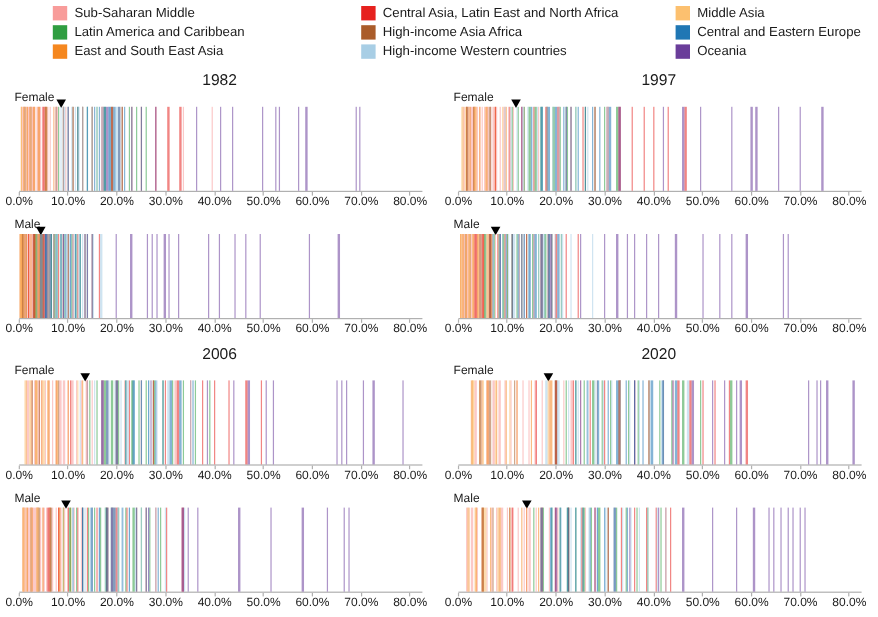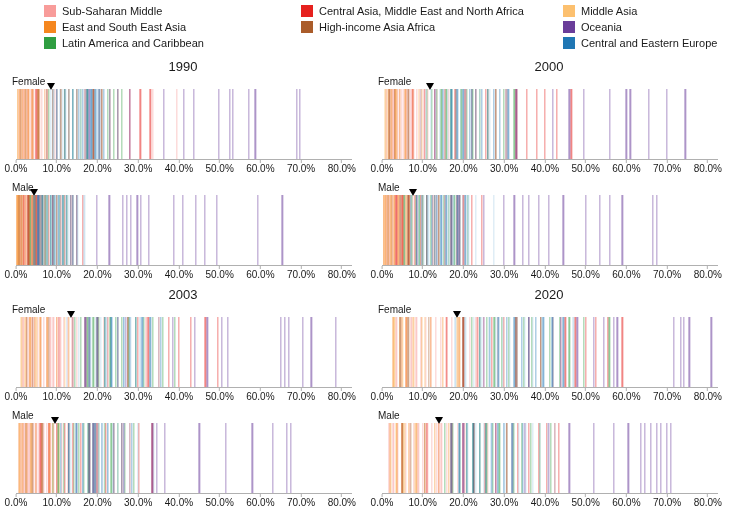--- a/index.html
+++ b/index.html
@@ -35,56 +35,60 @@
 </head>
 <body>
 
 <div class="legend">
     <div class="legend-col" style="left: 44px;">
       <div class="legend-item">
         <span class="swatch" style="background: rgb(248, 156, 154);"></span>
         <span class="legend-label">Sub-Saharan Middle</span>
       </div>
       <div class="legend-item">
+        <span class="swatch" style="background: rgb(47, 158, 65);"></span>
+        <span class="legend-label">Latin America and Caribbean</span>
+      </div>
+      <div class="legend-item">
         <span class="swatch" style="background: rgb(245, 135, 31);"></span>
         <span class="legend-label">East and South East Asia</span>
-      </div>
-      <div class="legend-item">
-        <span class="swatch" style="background: rgb(47, 158, 65);"></span>
-        <span class="legend-label">Latin America and Caribbean</span>
       </div>
     </div>
     <div class="legend-col" style="left: 301px;">
       <div class="legend-item">
         <span class="swatch" style="background: rgb(230, 33, 30);"></span>
-        <span class="legend-label">Central Asia, Middle East and North Africa</span>
+        <span class="legend-label">Central Asia, Latin East and North Africa</span>
       </div>
       <div class="legend-item">
         <span class="swatch" style="background: rgb(170, 92, 42);"></span>
         <span class="legend-label">High-income Asia Africa</span>
+      </div>
+      <div class="legend-item">
+        <span class="swatch" style="background: rgb(168, 206, 229);"></span>
+        <span class="legend-label">High-income Western countries</span>
       </div>
     </div>
     <div class="legend-col" style="left: 563px;">
       <div class="legend-item">
         <span class="swatch" style="background: rgb(252, 192, 111);"></span>
         <span class="legend-label">Middle Asia</span>
       </div>
       <div class="legend-item">
+        <span class="swatch" style="background: rgb(32, 119, 180);"></span>
+        <span class="legend-label">Central and Eastern Europe</span>
+      </div>
+      <div class="legend-item">
         <span class="swatch" style="background: rgb(106, 61, 154);"></span>
         <span class="legend-label">Oceania</span>
-      </div>
-      <div class="legend-item">
-        <span class="swatch" style="background: rgb(32, 119, 180);"></span>
-        <span class="legend-label">Central and Eastern Europe</span>
       </div>
     </div>
   </div>
 <div class="grid">
     <div class="quadrant">
-      <div class="panel-title">1990</div>
+      <div class="panel-title">1982</div>
       <div class="gender-block">
         <div class="row-header">
           <span class="gender-label">Female</span>
           <span class="mean-marker" style="left: 10.4242%;"></span>
         </div>
         <div class="plot">
           <div class="country-line" style="left: 0.969697%; background: rgb(248, 156, 154);"></div>
           <div class="country-line" style="left: 1.45455%; background: rgb(248, 156, 154);"></div>
           <div class="country-line" style="left: 1.81818%; background: rgb(248, 156, 154);"></div>
           <div class="country-line" style="left: 2.18182%; background: rgb(248, 156, 154);"></div>
@@ -378,21 +382,21 @@
             <span class="tick-label" style="display: block;">70.0%</span>
           </span>
           <span class="tick" style="left: 96.9697%;">
             <span class="tick-mark" style="display: block;"></span>
             <span class="tick-label" style="display: block;">80.0%</span>
           </span>
         </div>
       </div>
     </div>
     <div class="quadrant">
-      <div class="panel-title">2000</div>
+      <div class="panel-title">1997</div>
       <div class="gender-block">
         <div class="row-header">
           <span class="gender-label">Female</span>
           <span class="mean-marker" style="left: 14.1818%;"></span>
         </div>
         <div class="plot">
           <div class="country-line" style="left: 1.45455%; background: rgb(248, 156, 154);"></div>
           <div class="country-line" style="left: 2.18182%; background: rgb(248, 156, 154);"></div>
           <div class="country-line" style="left: 2.78788%; background: rgb(248, 156, 154);"></div>
           <div class="country-line" style="left: 3.39394%; background: rgb(248, 156, 154);"></div>
@@ -685,21 +689,21 @@
             <span class="tick-label" style="display: block;">70.0%</span>
           </span>
           <span class="tick" style="left: 96.9697%;">
             <span class="tick-mark" style="display: block;"></span>
             <span class="tick-label" style="display: block;">80.0%</span>
           </span>
         </div>
       </div>
     </div>
     <div class="quadrant">
-      <div class="panel-title">2003</div>
+      <div class="panel-title">2006</div>
       <div class="gender-block">
         <div class="row-header">
           <span class="gender-label">Female</span>
           <span class="mean-marker" style="left: 16.3636%;"></span>
         </div>
         <div class="plot">
           <div class="country-line" style="left: 2.18182%; background: rgb(248, 156, 154);"></div>
           <div class="country-line" style="left: 3.15152%; background: rgb(248, 156, 154);"></div>
           <div class="country-line" style="left: 4%; background: rgb(248, 156, 154);"></div>
           <div class="country-line" style="left: 4.84848%; background: rgb(248, 156, 154);"></div>

